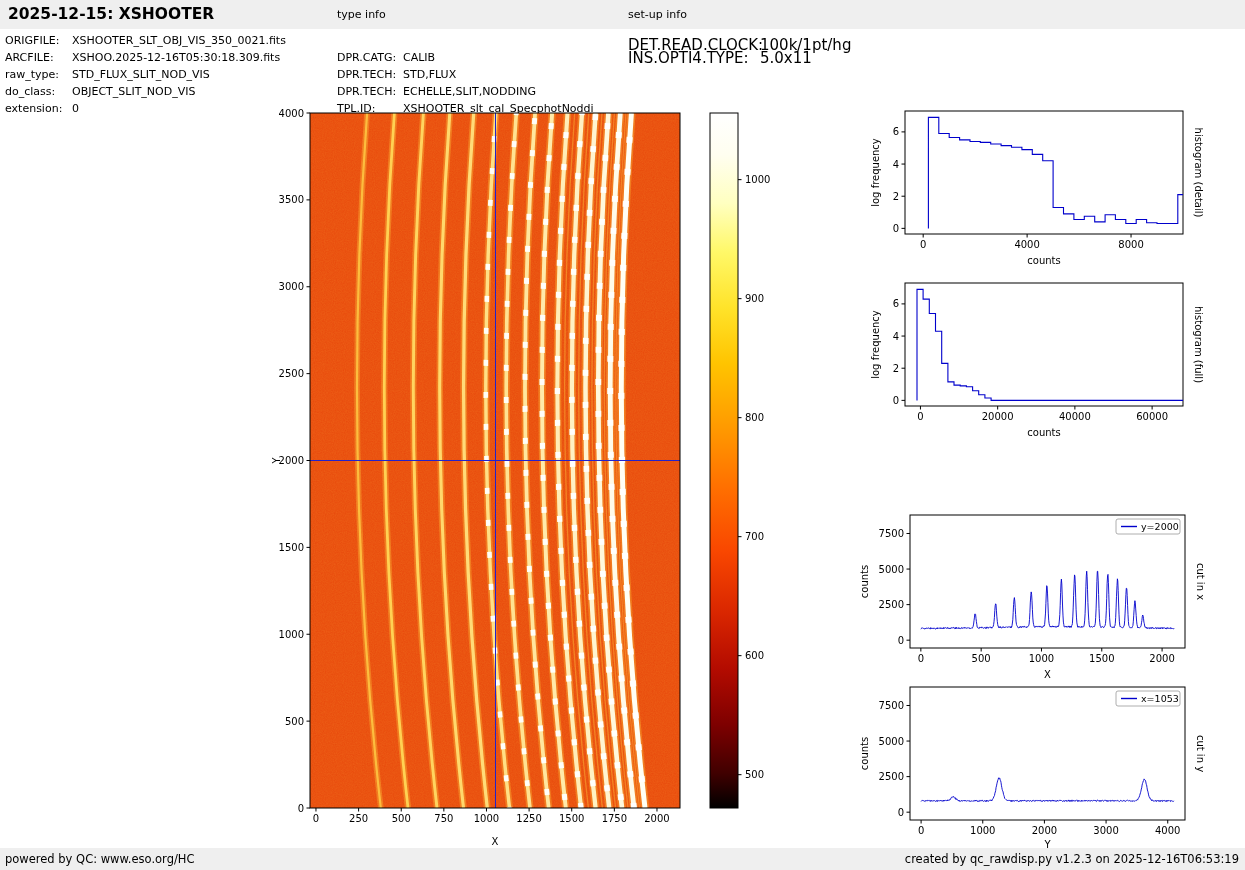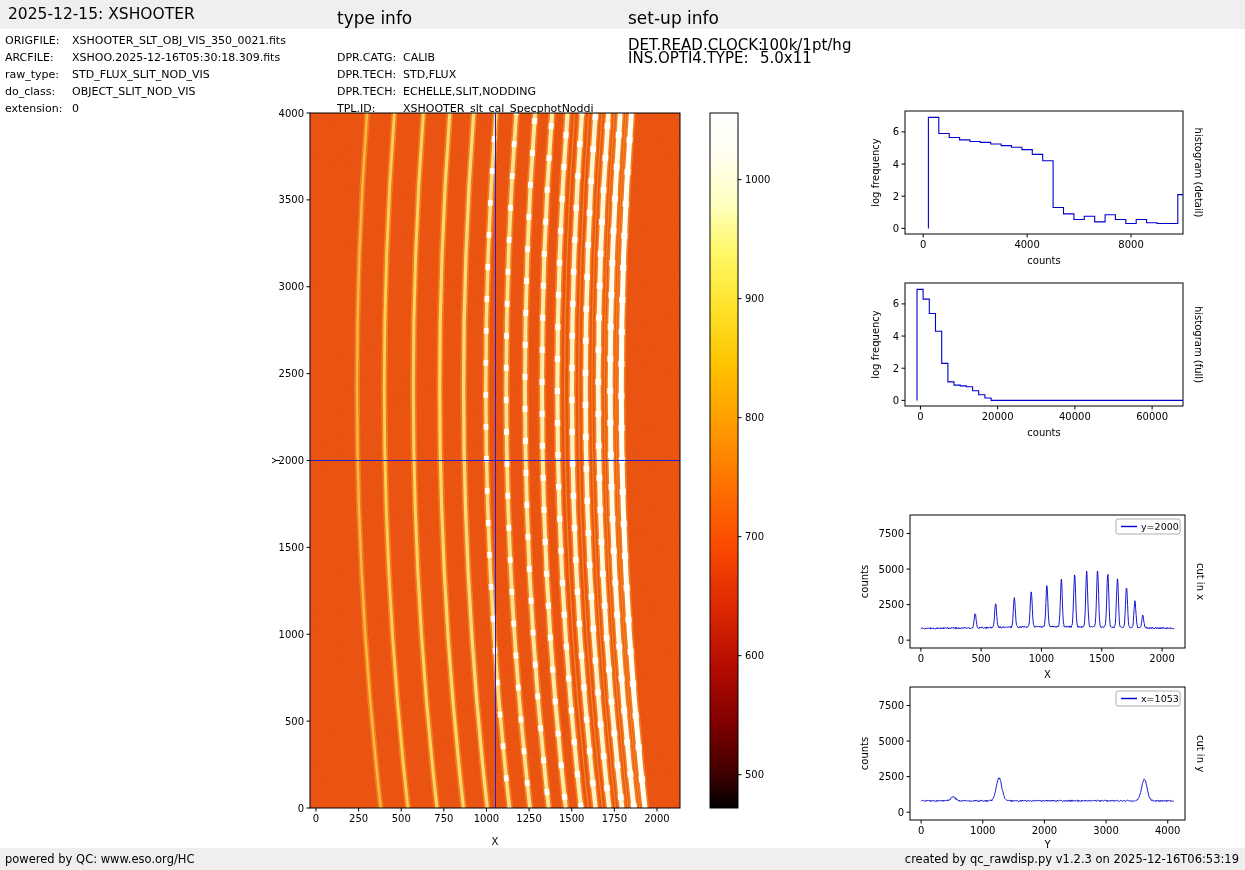--- a/index.html
+++ b/index.html
@@ -1,22 +1,22 @@
 <!DOCTYPE html>
 <html><head>
 <meta charset="utf-8">
 <style>
   *{box-sizing:border-box;margin:0;padding:0}
   html,body{width:1245px;height:870px;overflow:hidden;background:#fff;
     font-family:"DejaVu Sans","Liberation Sans",sans-serif;color:#000;position:relative}
   .bar{position:absolute;left:0;width:1245px;background:#efefef}
   #topbar{top:0;height:29px}
   #footbar{top:848px;height:30px;font-size:11.5px}
-  #page-title{position:absolute;left:8px;top:5px;font-size:15.5px;font-weight:400;white-space:nowrap}
-  .colhead{position:absolute;top:8px;font-size:17px;white-space:nowrap}
+  #page-title{position:absolute;left:8px;top:5px;font-size:15.5px;font-weight:700;white-space:nowrap}
+  .colhead{position:absolute;top:8px;font-size:11px;white-space:nowrap}
   #type-head{left:337px}
   #setup-head{left:628px}
   .meta{position:absolute;font-size:11px;white-space:nowrap}
   #file-rows{left:5px;top:34px}
   #type-rows{left:337px;top:51px}
   #setup-rows{left:628px;top:36px;font-size:15px}
   .mrow{display:flex;height:17px}
   #setup-rows .mrow{height:13px}
   #file-rows .mlabel{width:67px;flex:0 0 auto}
   #type-rows .mlabel{width:66px;flex:0 0 auto}

